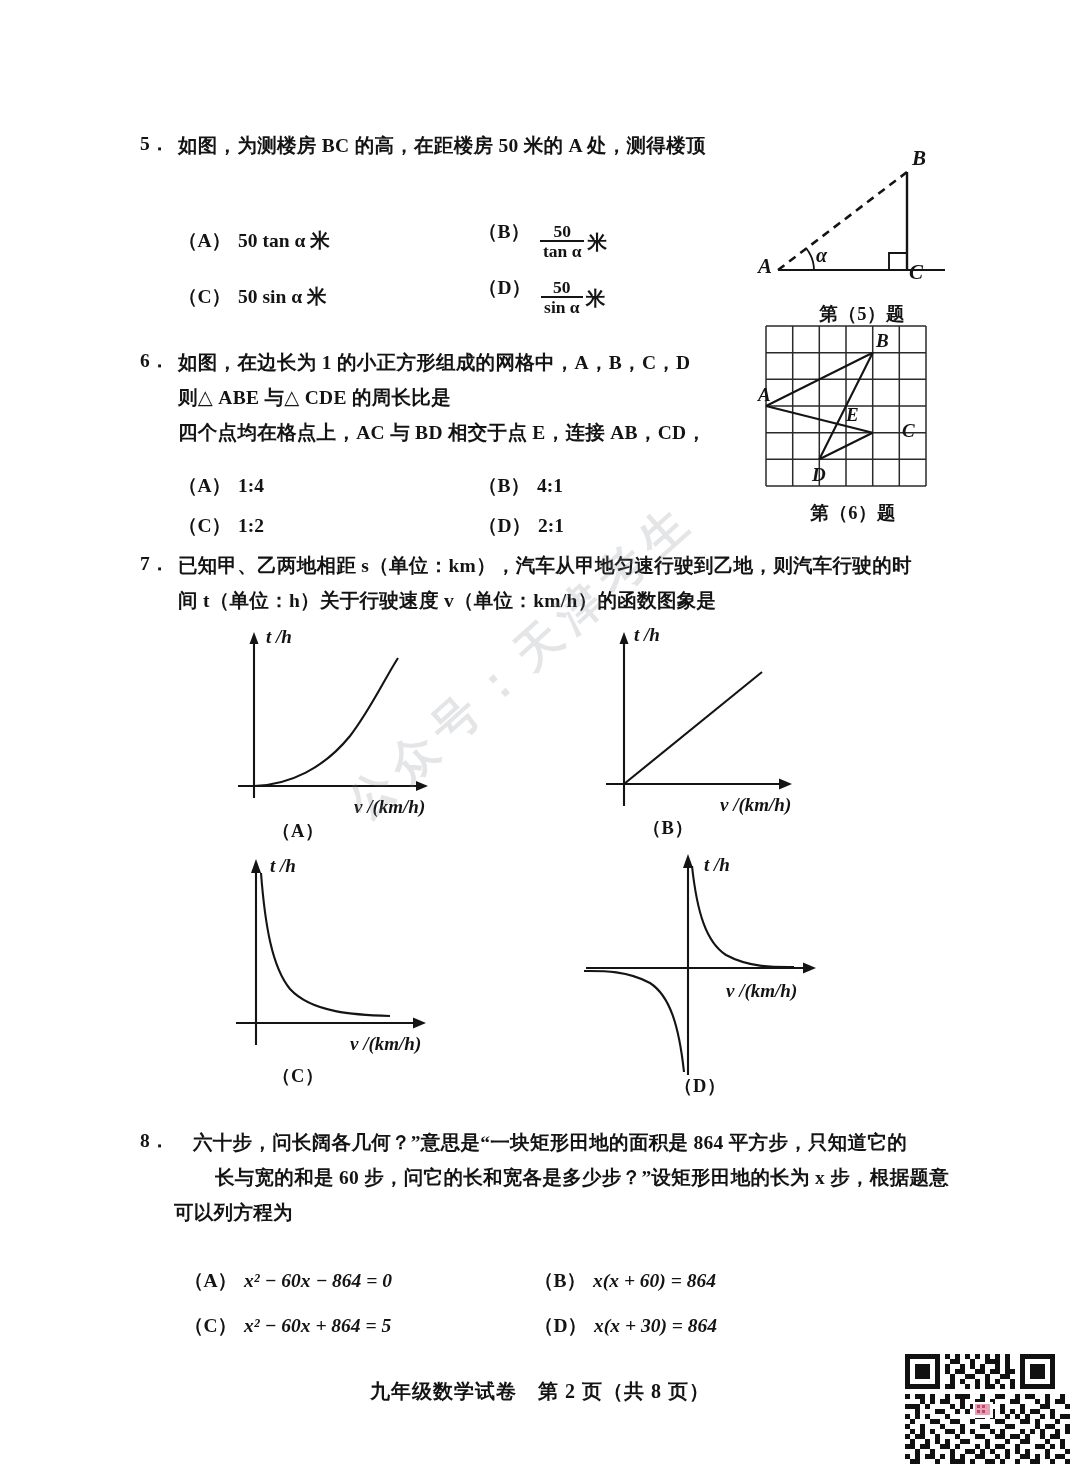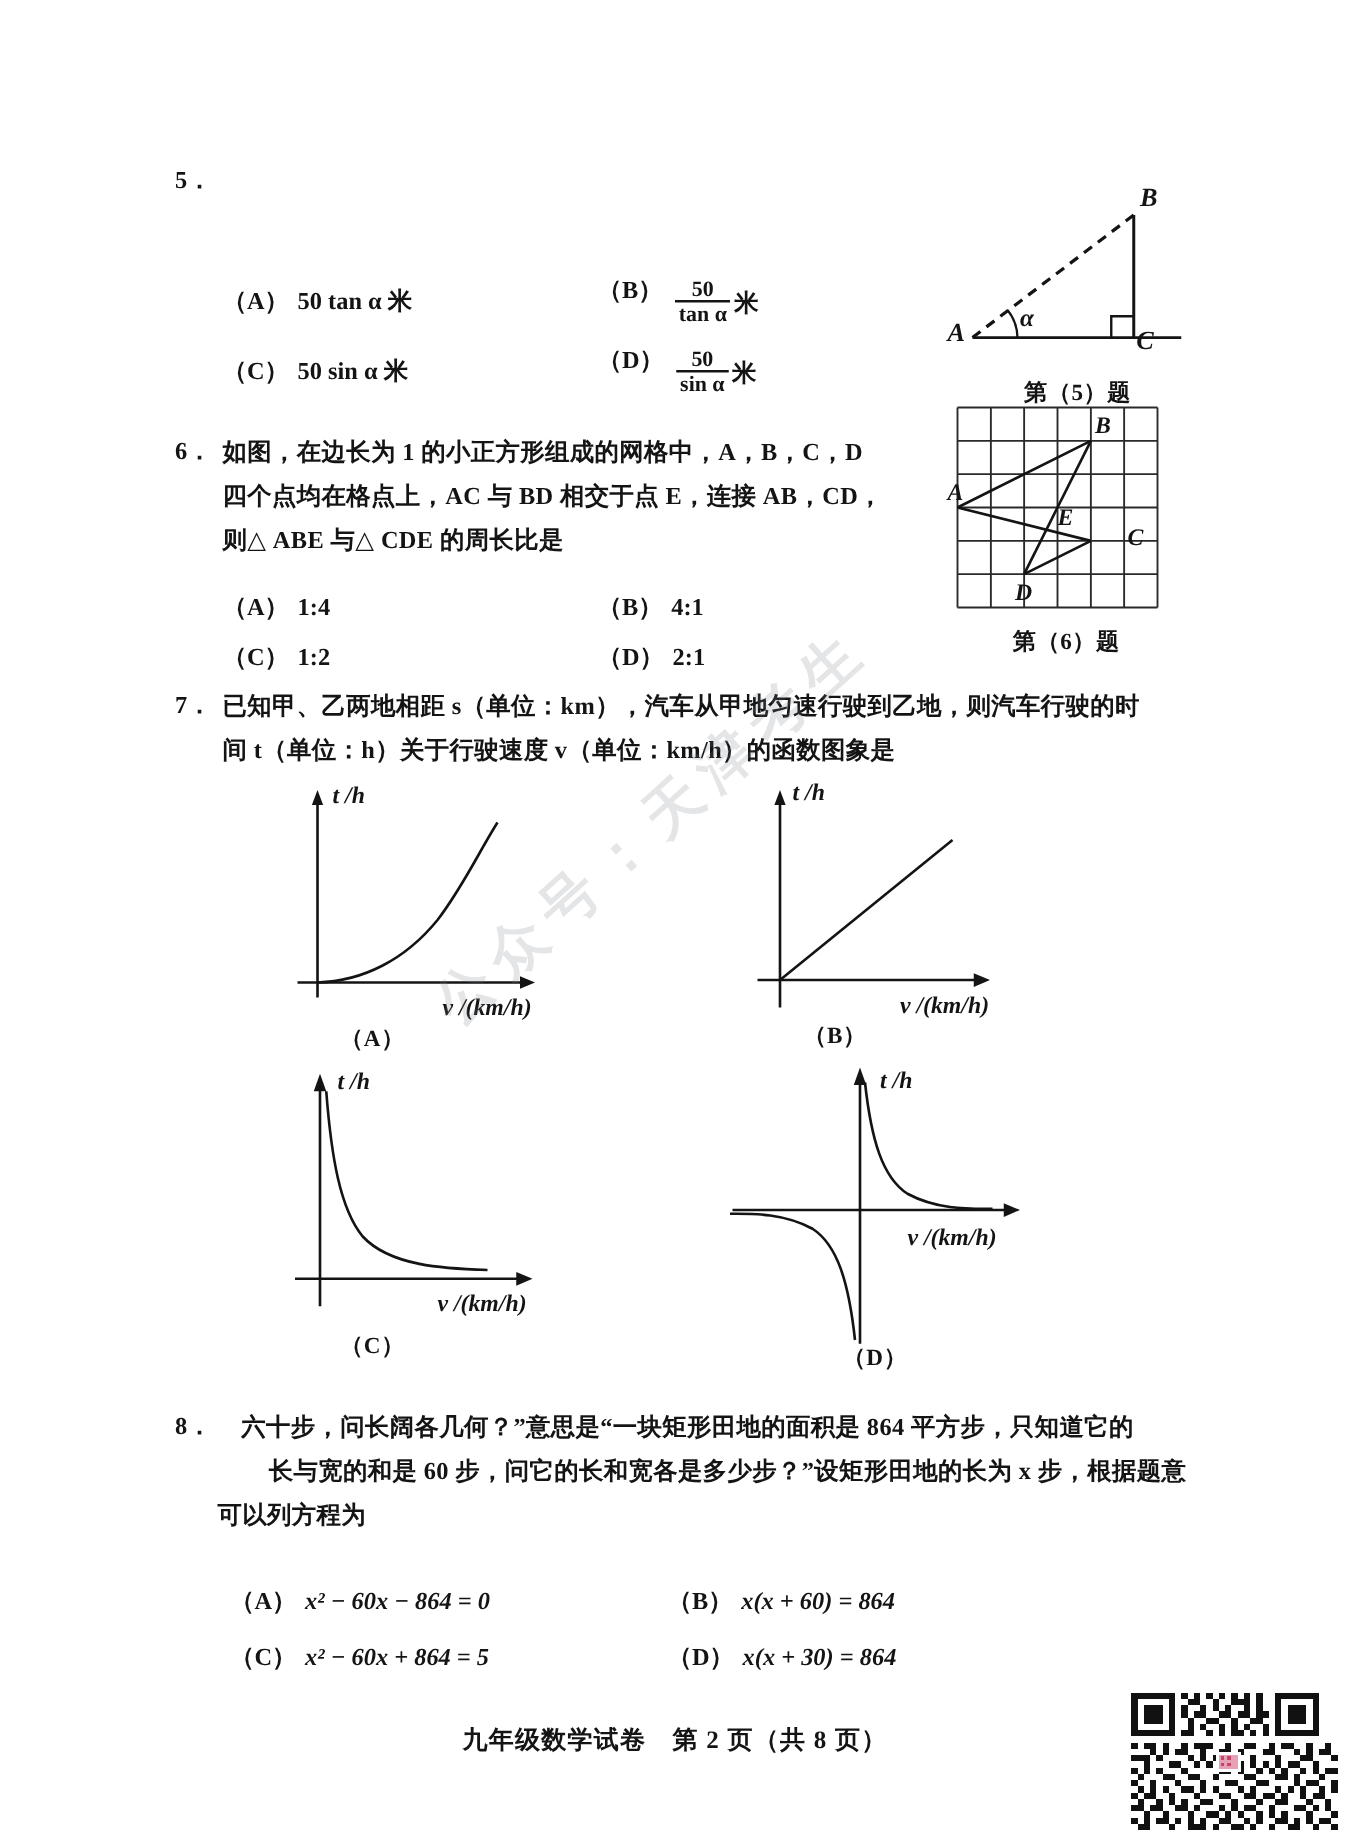--- a/index.html
+++ b/index.html
@@ -106,20 +106,21 @@
 <body>
 
 <div class="page">
 
   <div class="watermark">
     <div class="wm-text">公众号：天津考生</div>
   </div>
 
   <div class="qblock" style="left:140px;top:128px;width:620px;">
     <div class="qnum" style="left:0;top:2px;">5．</div>
+    <div class="qtext" style="margin-left:38px;">如图，为测楼房 BC 的高，在距楼房 50 米的 A 处，测得楼顶</div>
   </div>
 
   <div class="opts" style="left:178px;top:212px;width:600px;">
     <div class="optrow" style="height:56px;">
       <div class="opt" style="width:300px;">
         <span class="tag">（A）</span>
         <span class="body">50 tan α 米</span>
       </div>
       <div class="opt">
         <span class="tag">（B）</span>
@@ -168,22 +169,22 @@
     <span class="glabel" style="left:142px;top:16px;">B</span>
     <span class="glabel" style="left:-12px;top:124px;">A</span>
     <span class="glabel" style="left:139px;top:130px;">C</span>
     <span class="glabel" style="left:46px;top:114px;font-size:20px;">α</span>
   </div>
   <div class="capt" style="left:772px;top:277px;width:180px;margin-top:24px;">第（5）题</div>
 
   <div class="qblock" style="left:140px;top:345px;width:610px;">
     <div class="qnum" style="left:0;top:2px;">6．</div>
     <div class="qtext" style="margin-left:38px;">如图，在边长为 1 的小正方形组成的网格中，A，B，C，D</div>
+    <div class="qtext" style="margin-left:38px;">则△ ABE 与△ CDE 的周长比是</div>
     <div class="qtext" style="margin-left:38px;">四个点均在格点上，AC 与 BD 相交于点 E，连接 AB，CD，</div>
-    <div class="qtext" style="margin-left:38px;">则△ ABE 与△ CDE 的周长比是</div>
   </div>
 
   <div class="opts" style="left:178px;top:465px;width:600px;">
     <div class="optrow" style="height:40px;">
       <div class="opt" style="width:300px;">
         <span class="tag">（A）</span>
         <span class="body">1:4</span>
       </div>
       <div class="opt">
         <span class="tag">（B）</span>

